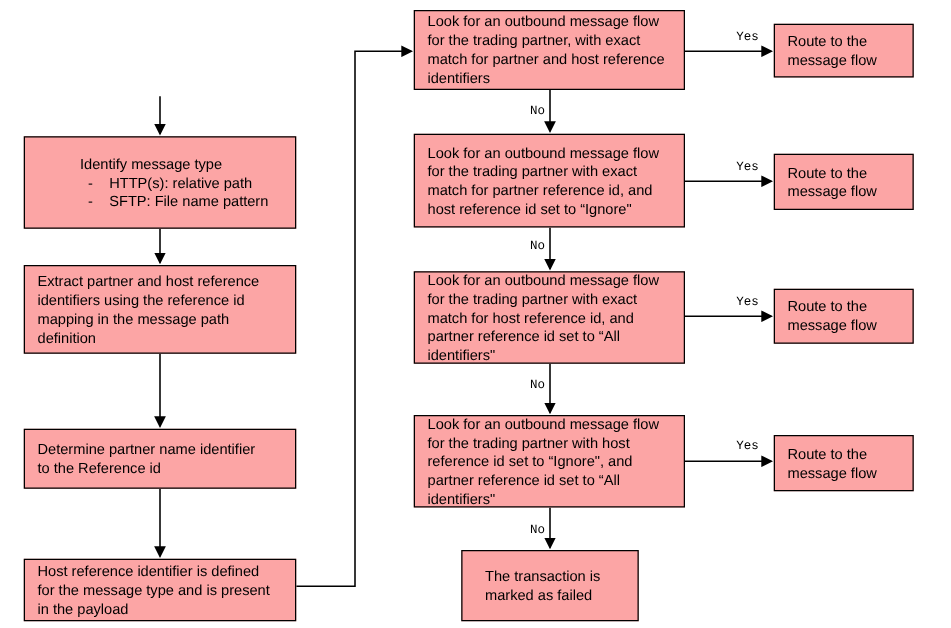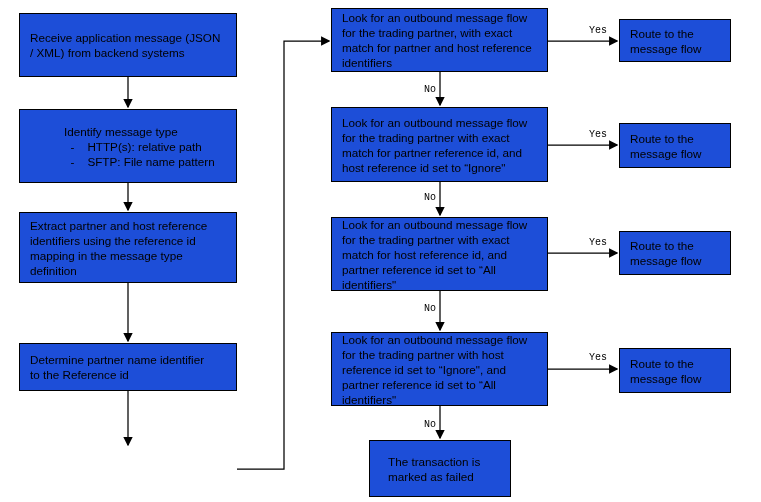--- a/index.html
+++ b/index.html
@@ -12,21 +12,21 @@
     width: 761px;
     height: 502px;
     background: #ffffff;
     font-family: "Liberation Sans", "DejaVu Sans", sans-serif;
     color: #000000;
     overflow: hidden;
   }
   .node {
     position: absolute;
     box-sizing: border-box;
-    background: #1d4ed8;
+    background: #fca5a5;
     border: 1px solid #000000;
     display: flex;
     align-items: center;
     padding-left: 10px;
     font-size: 11.7px;
     line-height: 15px;
     white-space: pre;
     letter-spacing: 0;
   }
   .node.mid {
@@ -81,35 +81,36 @@
     <path d="M440,182 V215" marker-end="url(#arrow)"></path>
     <path d="M440,291 V330" marker-end="url(#arrow)"></path>
     <path d="M440,406 V438" marker-end="url(#arrow)"></path>
 
     <path d="M548,41 H617" marker-end="url(#arrow)"></path>
     <path d="M548,145 H617" marker-end="url(#arrow)"></path>
     <path d="M548,253 H617" marker-end="url(#arrow)"></path>
     <path d="M548,369 H617" marker-end="url(#arrow)"></path>
   </svg>
 
-  <div class="node" style="left:19px; top:13px; width:218px; height:64px;">Receive application message (JSON
-/ XML) from backend systems</div>
 
   <div class="node" style="left:19px; top:109px; width:218px; height:74px;padding-left:44px;">Identify message type
   -    HTTP(s): relative path
   -    SFTP: File name pattern</div>
 
   <div class="node" style="left:19px; top:212px; width:218px; height:71px;">Extract partner and host reference
 identifiers using the reference id
-mapping in the message type
+mapping in the message path
 definition</div>
 
   <div class="node" style="left:19px; top:343px; width:218px; height:48px;">Determine partner name identifier
 to the Reference id</div>
 
+  <div class="node" style="left:19px; top:447px; width:218px; height:50px;">Host reference identifier is defined
+for the message type and is present
+in the payload</div>
 
   <div class="node mid" style="left:331px; top:8px; width:217px; height:64px;">Look for an outbound message flow
 for the trading partner, with exact
 match for partner and host reference
 identifiers</div>
 
   <div class="node mid" style="left:331px; top:107px; width:217px; height:75px;">Look for an outbound message flow
 for the trading partner with exact
 match for partner reference id, and
 host reference id set to “Ignore"</div>

